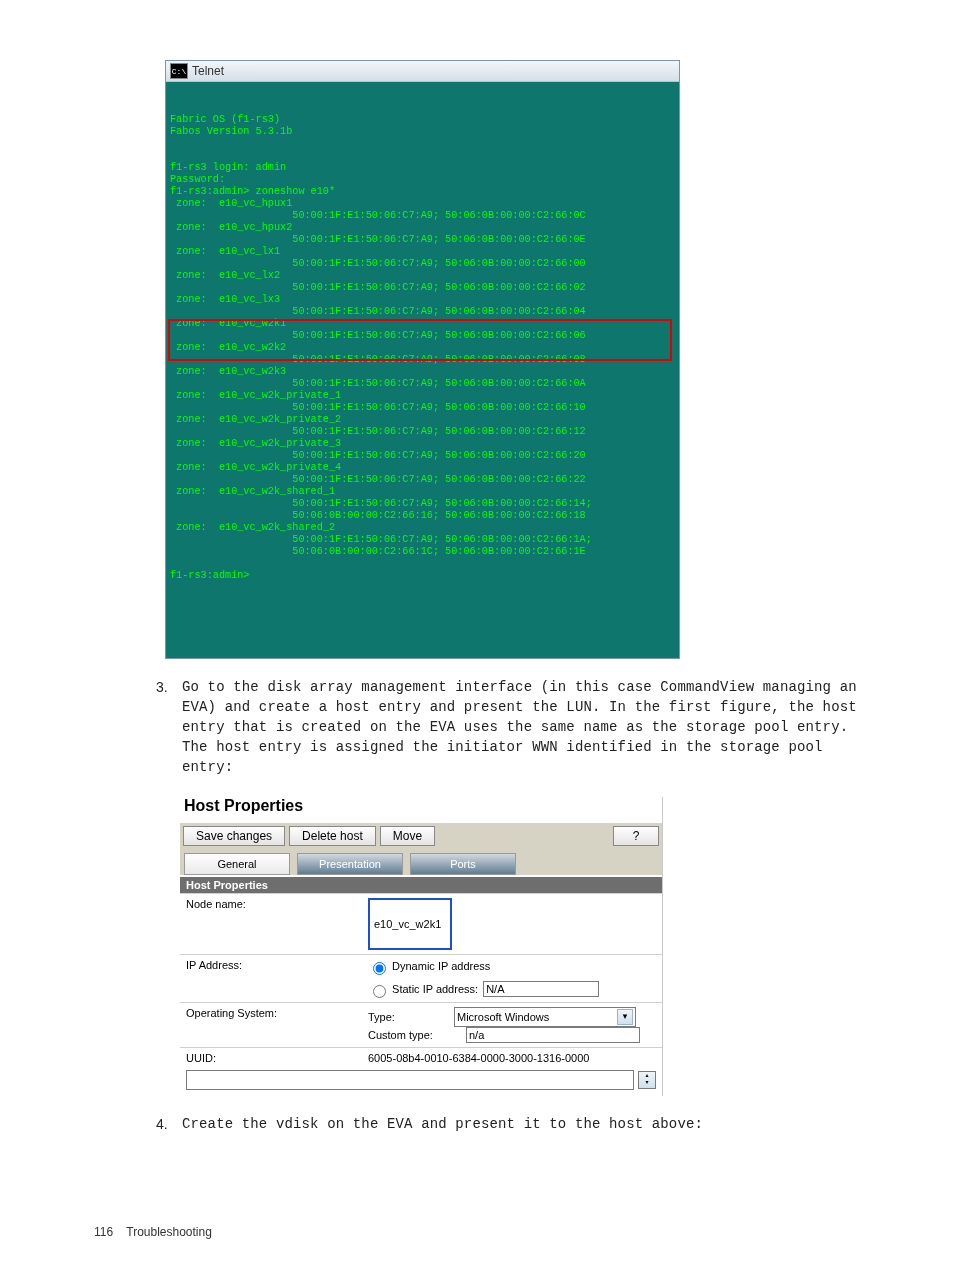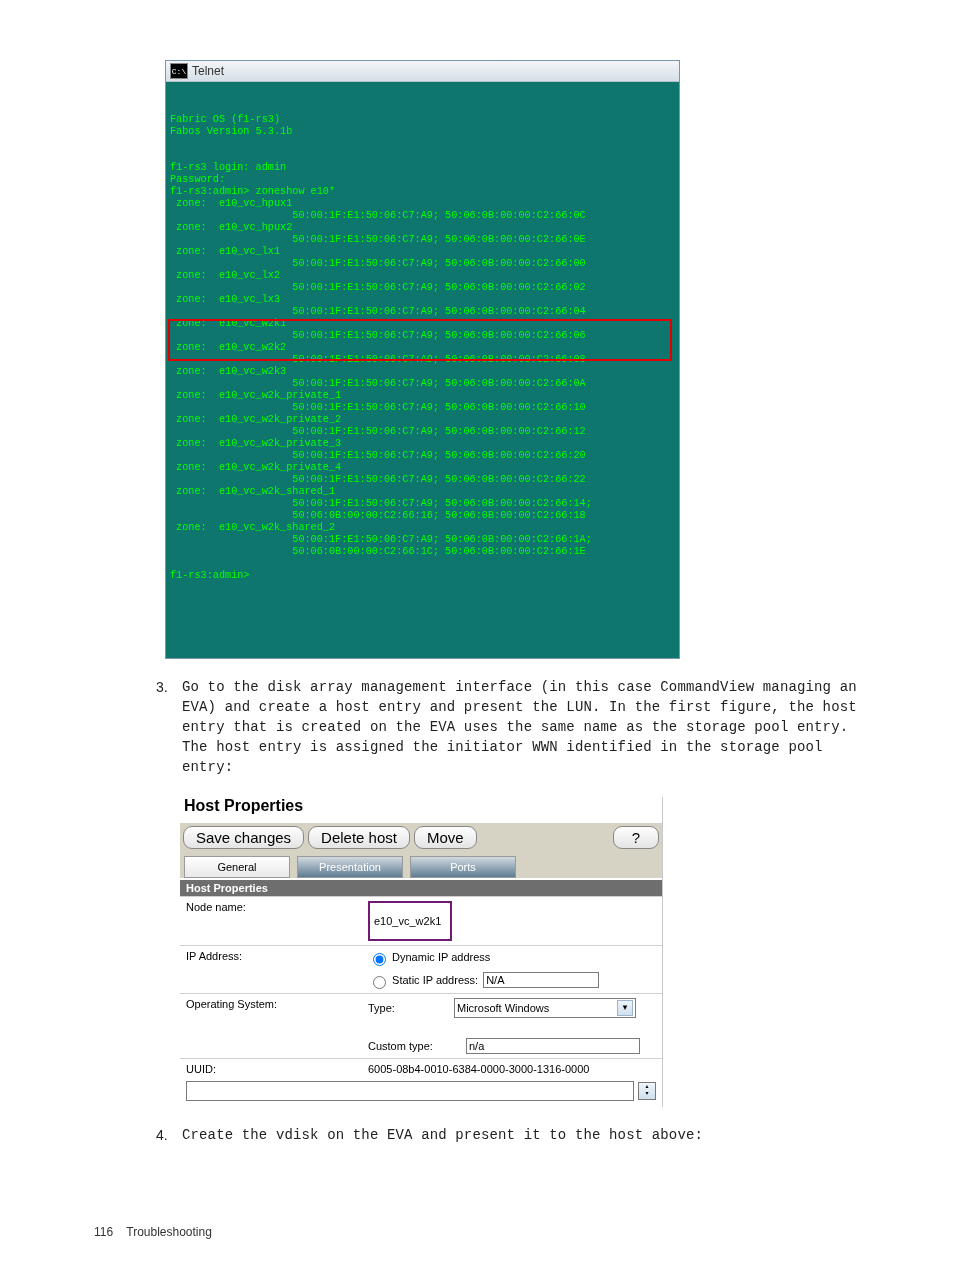--- a/index.html
+++ b/index.html
@@ -103,23 +103,23 @@
   .hp-toolbar {
     background: #d6d2c4;
     padding: 3px;
     display: flex;
     gap: 4px;
     align-items: center;
   }
   .hp-toolbar .btn {
     background: linear-gradient(#fefefe,#e4e4e4);
     border: 1px solid #888;
-    border-radius: 9px;
+    border-radius: 0;
     padding: 2px 12px;
-    font-size: 15px;
+    font-size: 12px;
   }
   .hp-toolbar .spacer { flex: 1; }
   .hp-toolbar .help {
     width: 20px;
     text-align: center;
   }
   .hp-tabs {
     display: flex;
     background: #d6d2c4;
     padding: 4px 4px 0 4px;
@@ -158,22 +158,22 @@
     border-top: 1px solid #d0d0d0;
   }
   .hp-grid td.label { width: 170px; }
   .hp-input {
     border: 1px solid #7a7a7a;
     padding: 1px 2px;
     font-size: 11px;
     background: #fff;
   }
   .hp-input.red {
-    border: 2px solid #701a75;
-    padding: 12px 4px;
+    border: 2px solid #1d4ed8;
+    padding: 18px 4px;
   }
   .hp-radio { vertical-align: middle; }
   .hp-select {
     border: 1px solid #7a7a7a;
     background: #fff;
     padding: 1px 2px;
     display: inline-flex;
     align-items: center;
     width: 176px;
     justify-content: space-between;
@@ -314,21 +314,21 @@
           <div>
             <input type="radio" class="hp-radio" style="">
             <span>Static IP address:</span>
             <span class="hp-input" style="width:110px; display:inline-block; margin-left:2px;">N/A</span>
           </div>
         </td>
       </tr>
       <tr>
         <td class="label">Operating System:</td>
         <td>
-          <div style="display:flex; gap:8px; align-items:center; margin-bottom:20px;">
+          <div style="display:flex; gap:8px; align-items:center; margin-bottom:0;">
             <span style="width:78px;">Type:</span>
             <span class="hp-select">
               <span>Microsoft Windows</span>
               <span class="chev">▾</span>
             </span>
           </div>
           <div style="display:flex; gap:20px; align-items:center;">
             <span style="width:78px;">Custom type:</span>
             <span class="hp-input" style="width:168px; display:inline-block;">n/a</span>
           </div>

